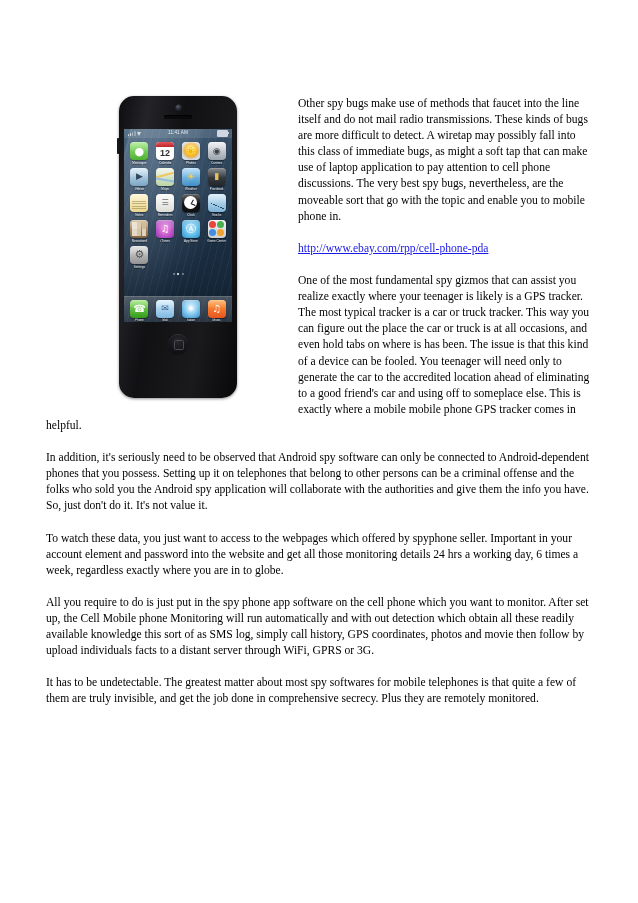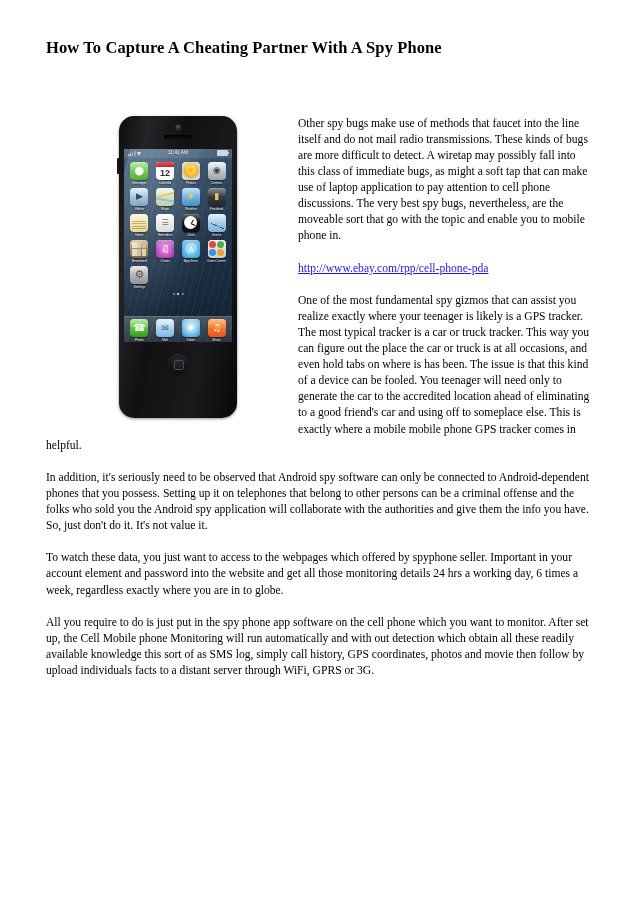--- a/index.html
+++ b/index.html
@@ -373,21 +373,20 @@
     text-decoration: underline;
     word-break: break-all;
   }
   .clear { clear: both; }
 </style>
 </head>
 <body>
 
 <div class="page">
 
-  <h1 class="doc-title">How To Capture A Cheating Partner With A Spy Phone</h1>
 
   <div class="content">
 
     <figure class="phone-figure">
       <div class="phone">
 
         <div class="phone-top">
           <span class="camera"></span>
           <span class="speaker"></span>
         </div>
@@ -603,15 +602,16 @@
         <a class="ext-link" href="#">http://www.ebay.com/rpp/cell-phone-pda</a>
       </p>
       <p>One of the most fundamental spy gizmos that can assist you realize exactly where your teenager is likely is a GPS tracker. The most typical tracker is a car or truck tracker. This way you can figure out the place the car or truck is at all occasions, and even hold tabs on where is has been. The issue is that this kind of a device can be fooled. You teenager will need only to generate the car to the accredited location ahead of eliminating to a good friend's car and using off to someplace else. This is exactly where a mobile mobile phone GPS tracker comes in helpful.</p>
     </div>
 
     <div class="clear"></div>
 
     <p class="body-par">In addition, it's seriously need to be observed that Android spy software can only be connected to Android-dependent phones that you possess. Setting up it on telephones that belong to other persons can be a criminal offense and the folks who sold you the Android spy application will collaborate with the authorities and give them the info you have. So, just don't do it. It's not value it.</p>
     <p class="body-par">To watch these data, you just want to access to the webpages which offered by spyphone seller. Important in your account element and password into the website and get all those monitoring details 24 hrs a working day, 6 times a week, regardless exactly where you are in to globe.</p>
     <p class="body-par">All you require to do is just put in the spy phone app software on the cell phone which you want to monitor. After set up, the Cell Mobile phone Monitoring will run automatically and with out detection which obtain all these readily available knowledge this sort of as SMS log, simply call history, GPS coordinates, photos and movie then follow by upload individuals facts to a distant server through WiFi, GPRS or 3G.</p>
+    <p class="body-par">It has to be undetectable. The greatest matter about most spy softwares for mobile telephones is that quite a few of them are truly invisible, and get the job done in comprehensive secrecy. Plus they are remotely monitored.</p>
 
   </div>
 </div>
 
 </body></html>

